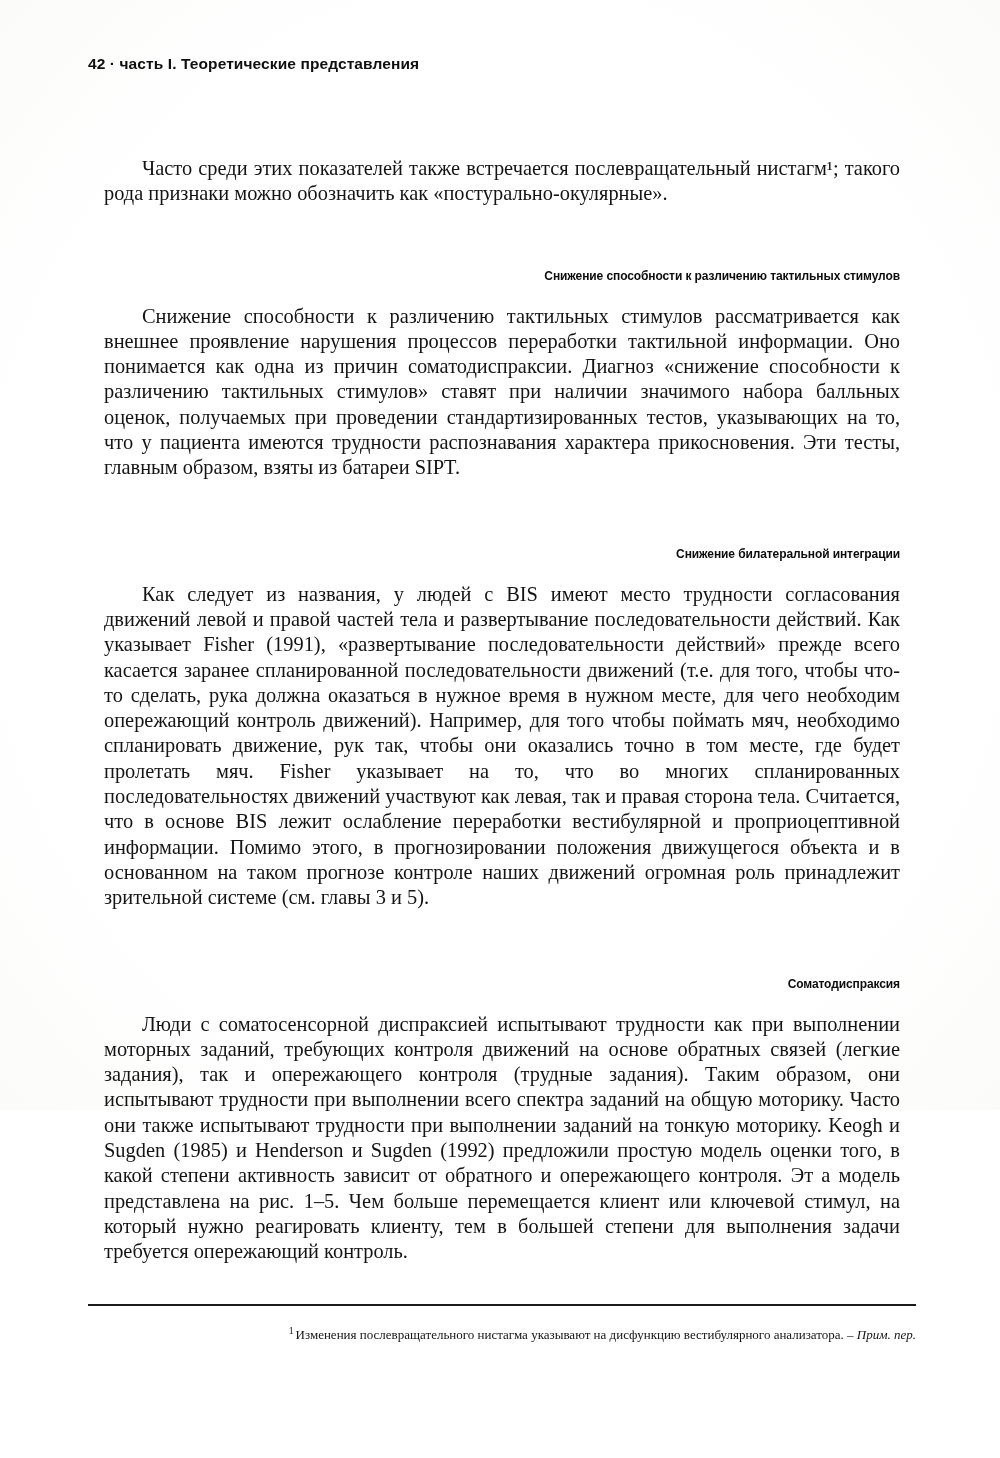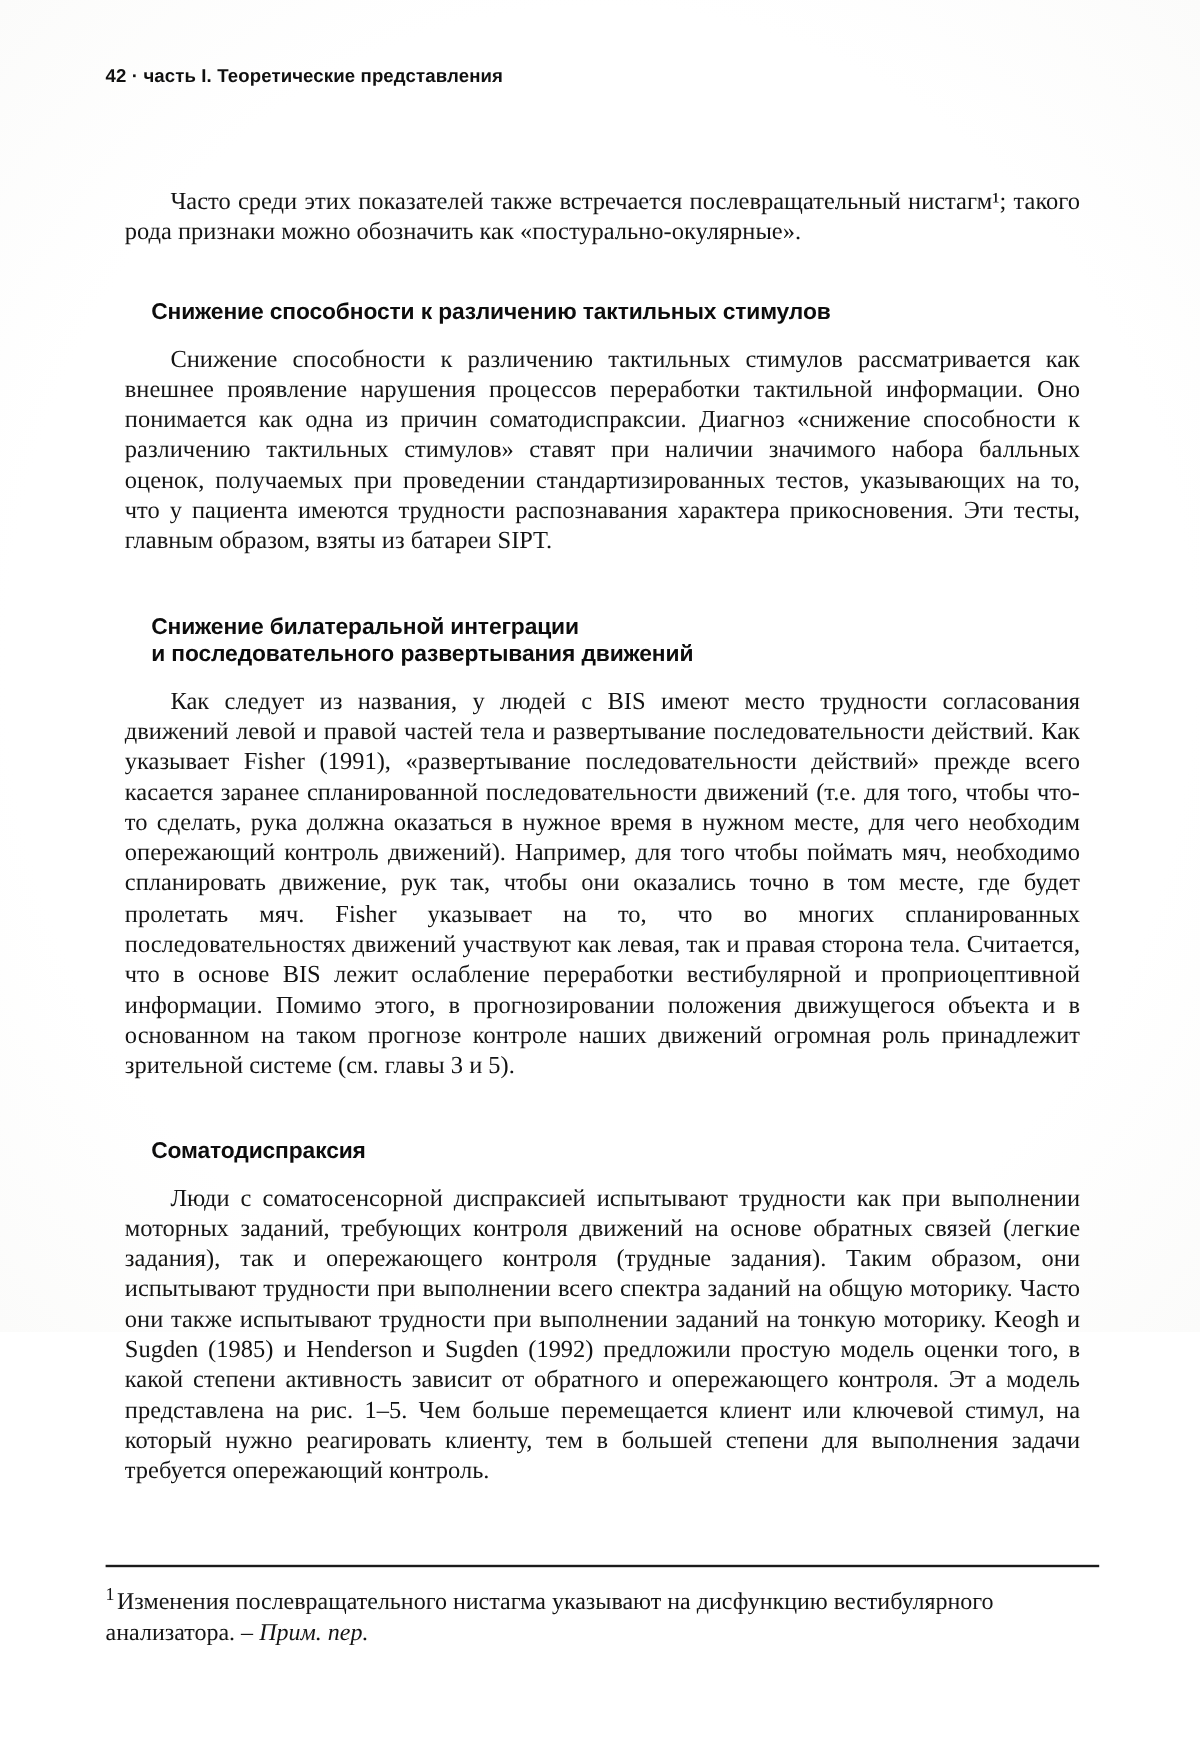--- a/index.html
+++ b/index.html
@@ -48,29 +48,29 @@
     line-height: 25.3px;
     text-indent: 38px;
     color: #141414;
     font-family: "Liberation Serif", "DejaVu Serif", serif;
     -webkit-font-smoothing: none;
   }
   p.body + p.body {
     margin-top: 0;
   }
   h2.sub {
-    margin: 0;
+    margin: 16px;
     font-family: "Liberation Sans", "DejaVu Sans", sans-serif;
     font-weight: bold;
-    font-size: 19px;
+    font-size: 12px;
     line-height: 23px;
     letter-spacing: -0.1px;
     color: #0d0d0d;
     text-indent: 38px;
-    text-align: left;
+    text-align: right;
   }
   h2.sub .line2 {
     display: block;
     text-indent: 38px;
   }
   .gap-lg { height: 30px; }
   .gap-md { height: 26px; }
   .footnote-wrap {
     position: absolute;
     left: 88px;
@@ -78,23 +78,23 @@
     width: 828px;
   }
   .footnote-rule {
     width: 828px;
     height: 2px;
     background: #1b1b1b;
     margin-bottom: 16px;
   }
   p.footnote {
     margin: 0;
-    font-size: 20px;
+    font-size: 13px;
     line-height: 26px;
-    text-align: left;
+    text-align: right;
     color: #141414;
   }
   .fn-ital {
     font-style: italic;
   }
   .fn-lead {
     font-size: 0.75em;
     vertical-align: super;
     line-height: 0;
     margin-right: 2px;
@@ -112,21 +112,21 @@
     <p class="body">Часто среди этих показателей также встречается послевращательный нистагм¹; такого рода признаки можно обозначить как «постурально-окулярные».</p>
 
     <div class="gap-md"></div>
 
     <h2 class="sub">Снижение способности к различению тактильных стимулов</h2>
 
     <p class="body">Снижение способности к различению тактильных стимулов рассматривается как внешнее проявление нарушения процессов переработки тактильной информации. Оно понимается как одна из причин соматодиспраксии. Диагноз «снижение способности к различению тактильных стимулов» ставят при наличии значимого набора балльных оценок, получаемых при проведении стандартизированных тестов, указывающих на то, что у пациента имеются трудности распознавания характера прикосновения. Эти тесты, главным образом, взяты из батареи SIPT.</p>
 
     <div class="gap-lg"></div>
 
-    <h2 class="sub"><span>Снижение билатеральной интеграции</span><span class="line2">и последовательного развертывания движений</span></h2>
+    <h2 class="sub"><span>Снижение билатеральной интеграции</span></h2>
 
     <p class="body">Как следует из названия, у людей с BIS имеют место трудности согласования движений левой и правой частей тела и развертывание последовательности действий. Как указывает Fisher (1991), «развертывание последовательности действий» прежде всего касается заранее спланированной последовательности движений (т.е. для того, чтобы что-то сделать, рука должна оказаться в нужное время в нужном месте, для чего необходим опережающий контроль движений). Например, для того чтобы поймать мяч, необходимо спланировать движение, рук так, чтобы они оказались точно в том месте, где будет пролетать мяч. Fisher указывает на то, что во многих спланированных последовательностях движений участвуют как левая, так и правая сторона тела. Считается, что в основе BIS лежит ослабление переработки вестибулярной и проприоцептивной информации. Помимо этого, в прогнозировании положения движущегося объекта и в основанном на таком прогнозе контроле наших движений огромная роль принадлежит зрительной системе (см. главы 3 и 5).</p>
 
     <div class="gap-lg"></div>
 
     <h2 class="sub">Соматодиспраксия</h2>
 
     <p class="body">Люди с соматосенсорной диспраксией испытывают трудности как при выполнении моторных заданий, требующих контроля движений на основе обратных связей (легкие задания), так и опережающего контроля (трудные задания). Таким образом, они испытывают трудности при выполнении всего спектра заданий на общую моторику. Часто они также испытывают трудности при выполнении заданий на тонкую моторику. Keogh и Sugden (1985) и Henderson и Sugden (1992) предложили простую модель оценки того, в какой степени активность зависит от обратного и опережающего контроля. Эт а модель представлена на рис. 1–5. Чем больше перемещается клиент или ключевой стимул, на который нужно реагировать клиенту, тем в большей степени для выполнения задачи требуется опережающий контроль.</p>
 
 

